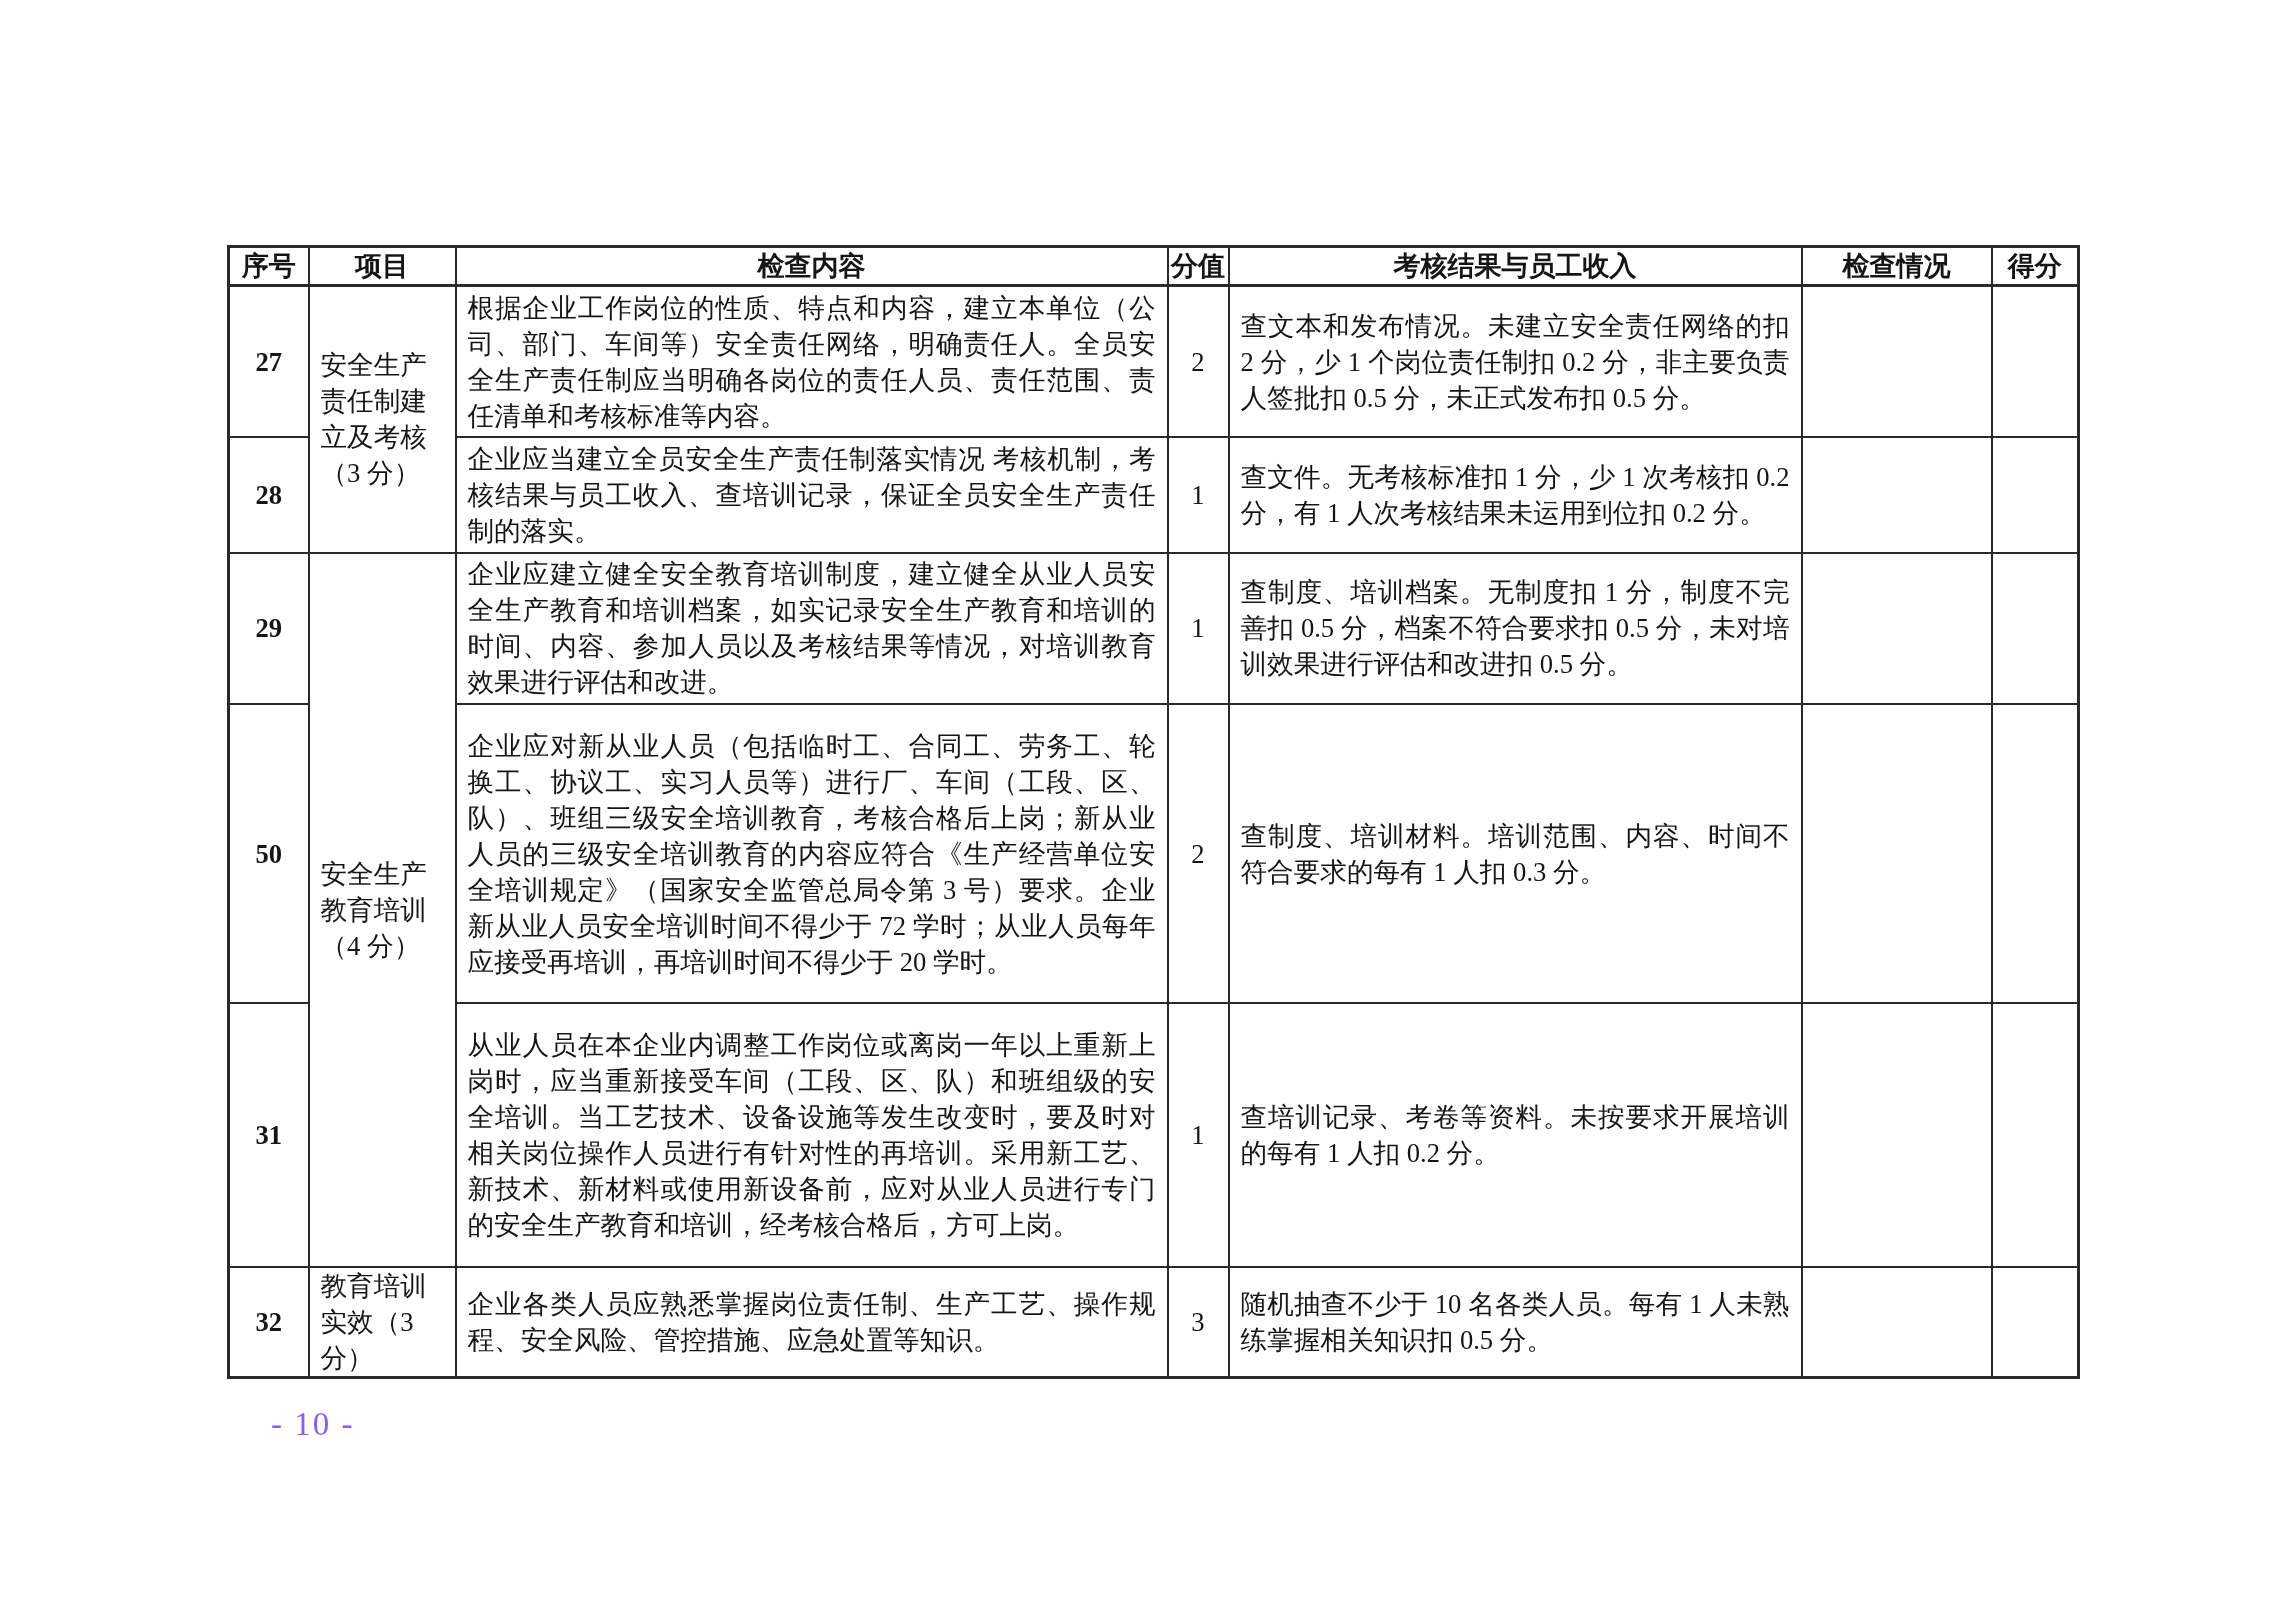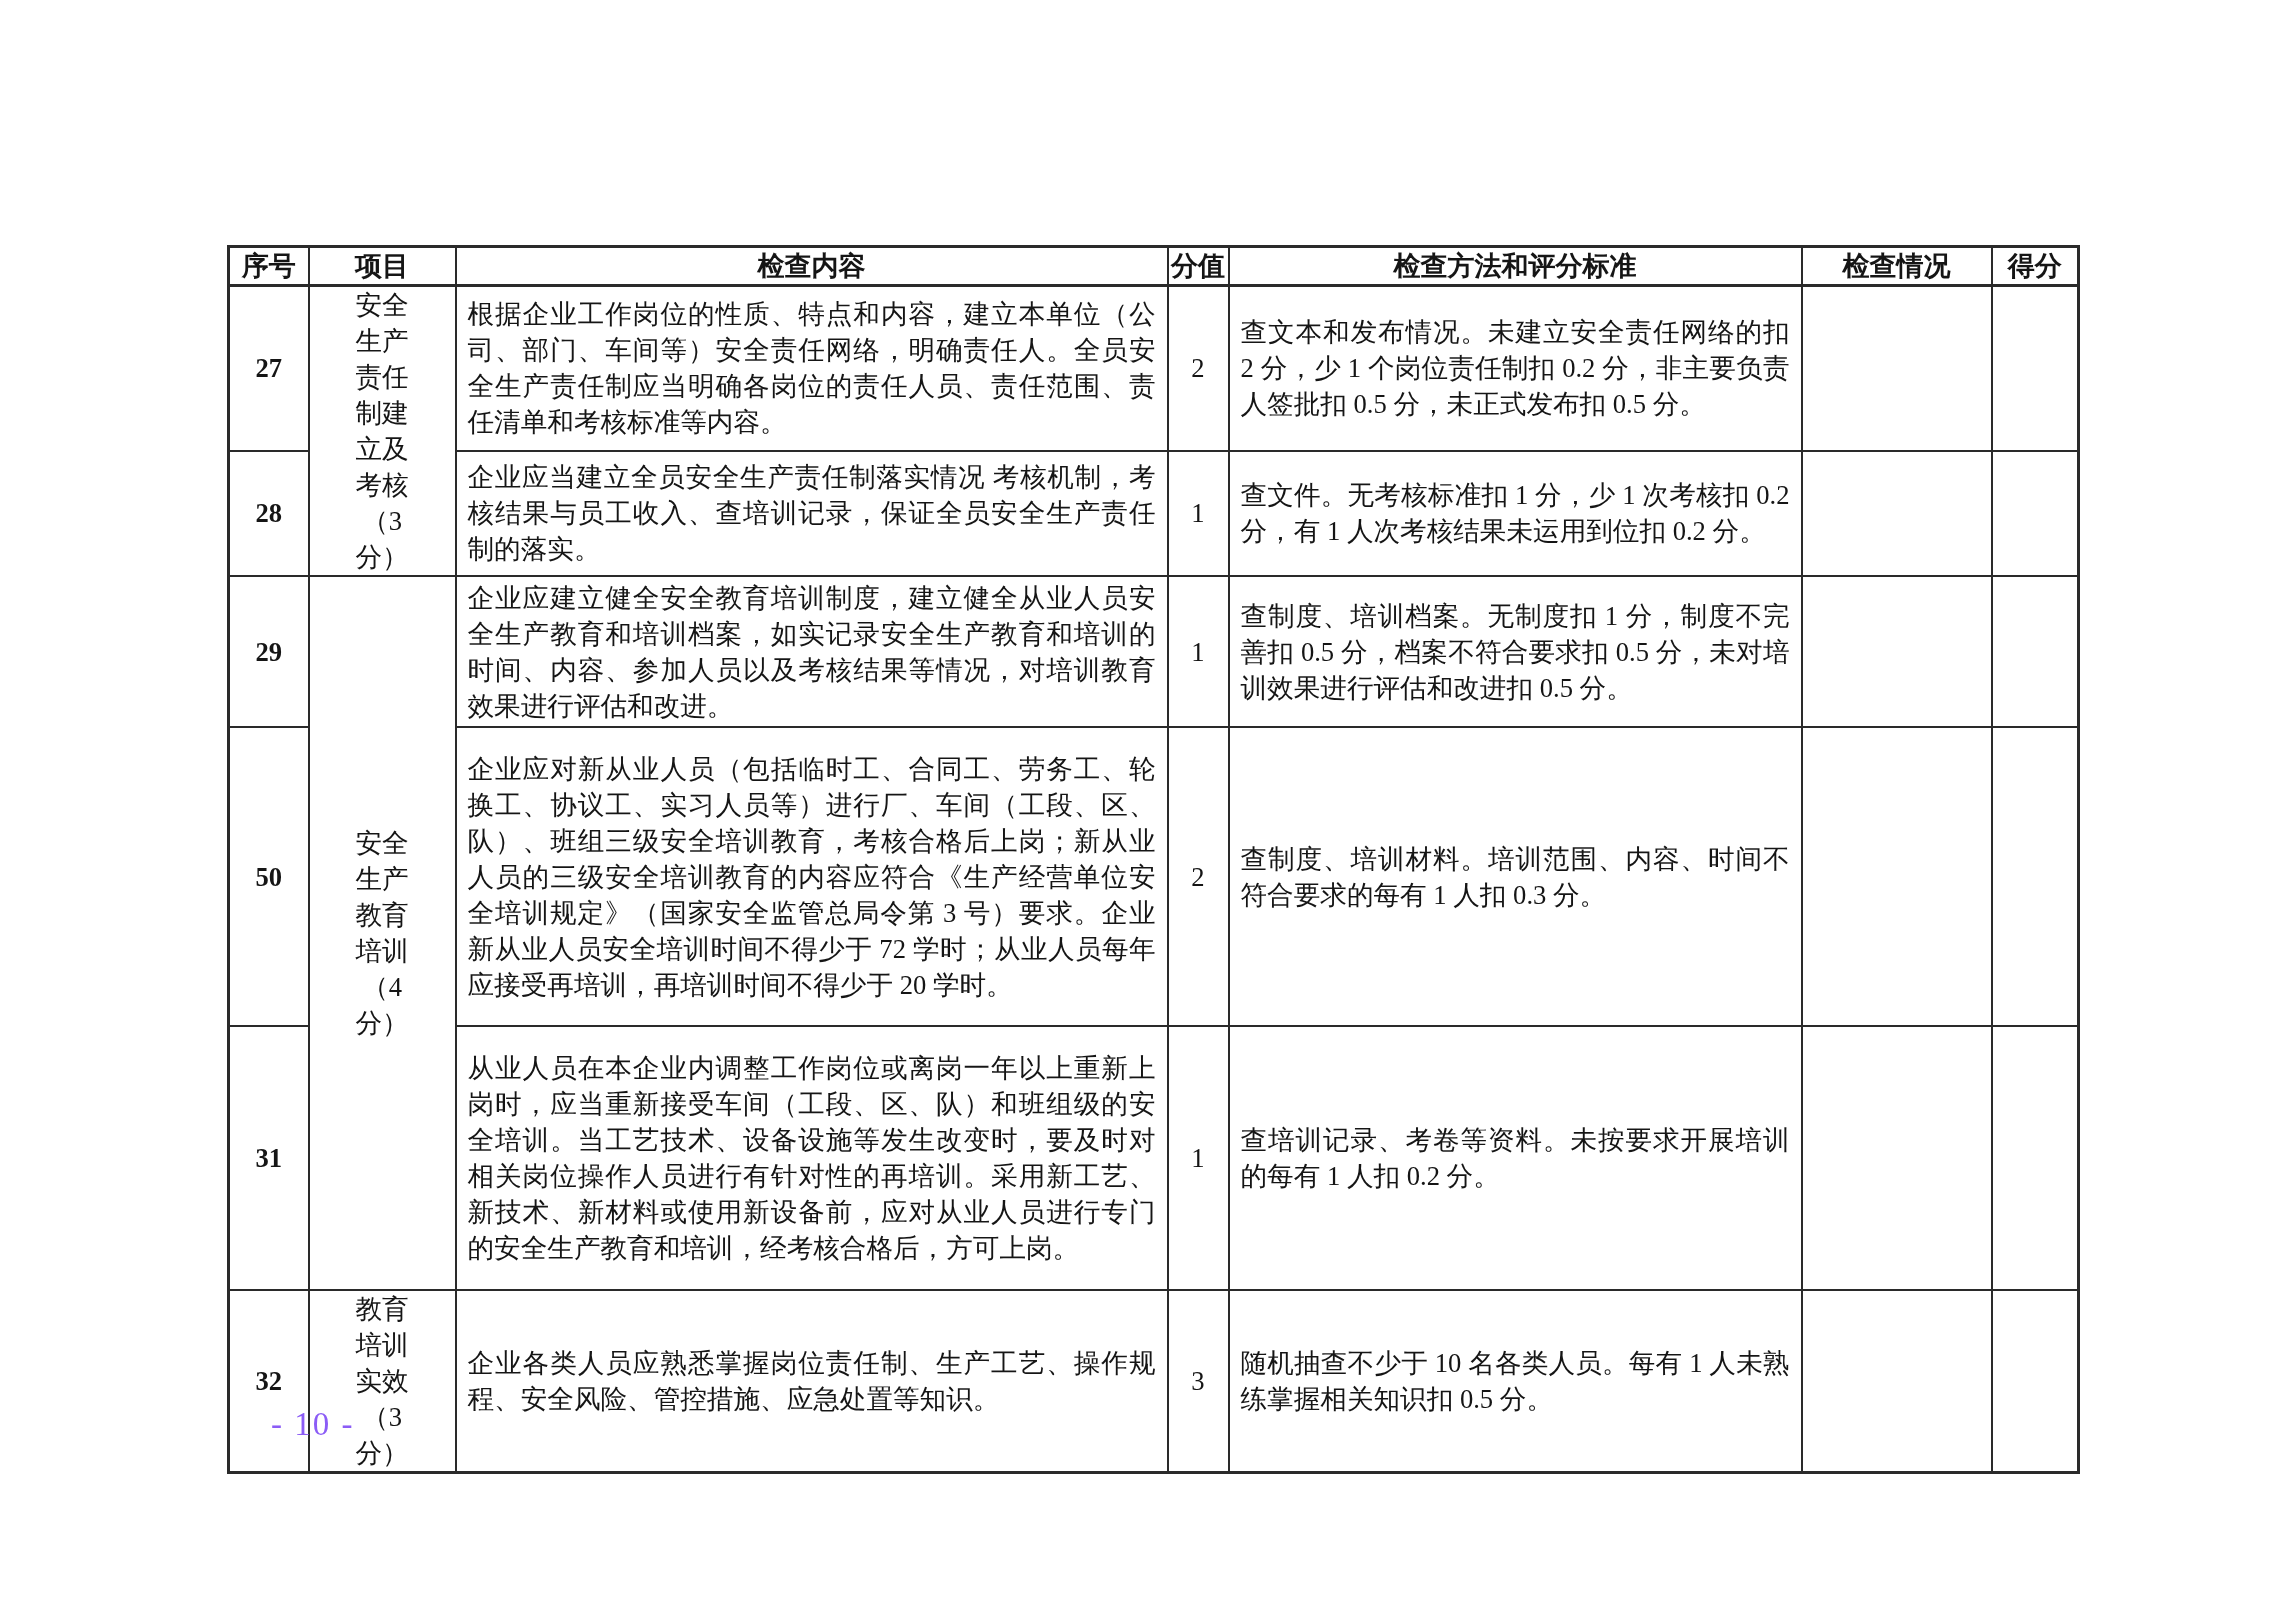--- a/index.html
+++ b/index.html
@@ -11,21 +11,21 @@
         border:3.4px solid #2a2a2a;}
   .insp th,.insp td{border:2px solid #2a2a2a;border-top-width:2.7px;border-bottom-width:2.7px;
         overflow:hidden;box-sizing:border-box;}
   .insp thead th{font-family:"Liberation Sans",sans-serif;font-weight:700;font-size:27px;
         text-align:center;vertical-align:middle;border-bottom-width:3.4px;padding:0;}
   .insp td{font-size:26.6px;line-height:36px;vertical-align:middle;}
   tr.hdr{height:39px;}
   tr.r0{height:151px;} tr.r1{height:112px;} tr.r2{height:149px;}
   tr.r3{height:299px;} tr.r4{height:264px;} tr.r5{height:110px;}
   .c-no{text-align:center;padding:0;font-weight:bold;}
-  .c-item{text-align:center;padding:0 34px;line-height:38px;}
+  .c-item{padding:0 11px;line-height:38px;}
   .c-score{text-align:center;padding:0;}
   .c-content,.c-method{text-align:justify;padding:2.7px 11px;}
   .c-situation,.c-points{background:#ffffff;}
   .footer{position:absolute;left:271px;top:1406px;font-size:33px;letter-spacing:2px;
         font-family:"Liberation Serif",serif;color:#8b5cf6;}
 </style>
 </head>
 <body>
 
 <div class="page">
@@ -39,21 +39,21 @@
         <col style="width:573px">
         <col style="width:190px">
       <col style="width:87px">
     </colgroup>
     <thead>
       <tr class="hdr">
         <th>序号</th>
         <th>项目</th>
         <th>检查内容</th>
         <th>分值</th>
-        <th>检查方法和评分标准</th>
+        <th>考核结果与员工收入</th>
         <th>检查情况</th>
         <th>得分</th>
       </tr>
     </thead>
     <tbody>
       <tr class="r0">
         <td class="c-no">27</td>
         <td class="c-item" rowspan="2">安全生产责任制建立及考核（3 分）</td>
         <td class="c-content">根据企业工作岗位的性质、特点和内容，建立本单位（公司、部门、车间等）安全责任网络，明确责任人。全员安全生产责任制应当明确各岗位的责任人员、责任范围、责任清单和考核标准等内容。</td>
         <td class="c-score">2</td>

